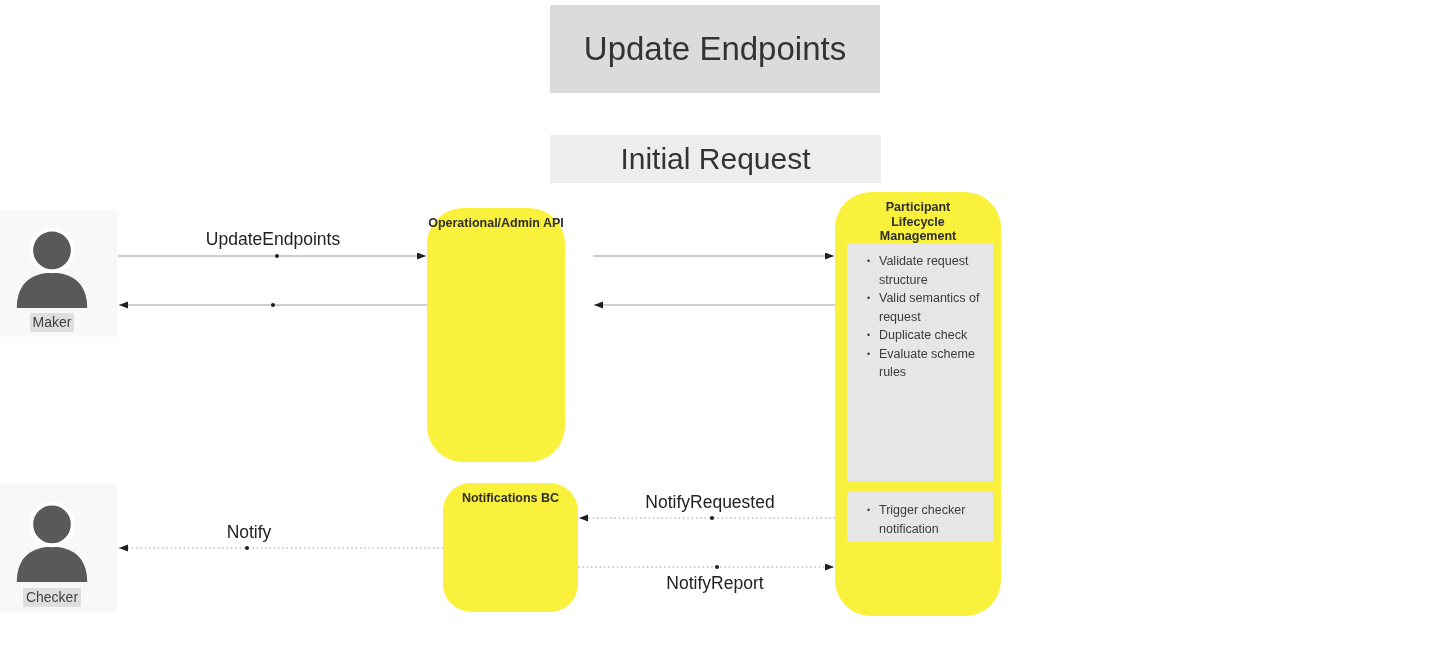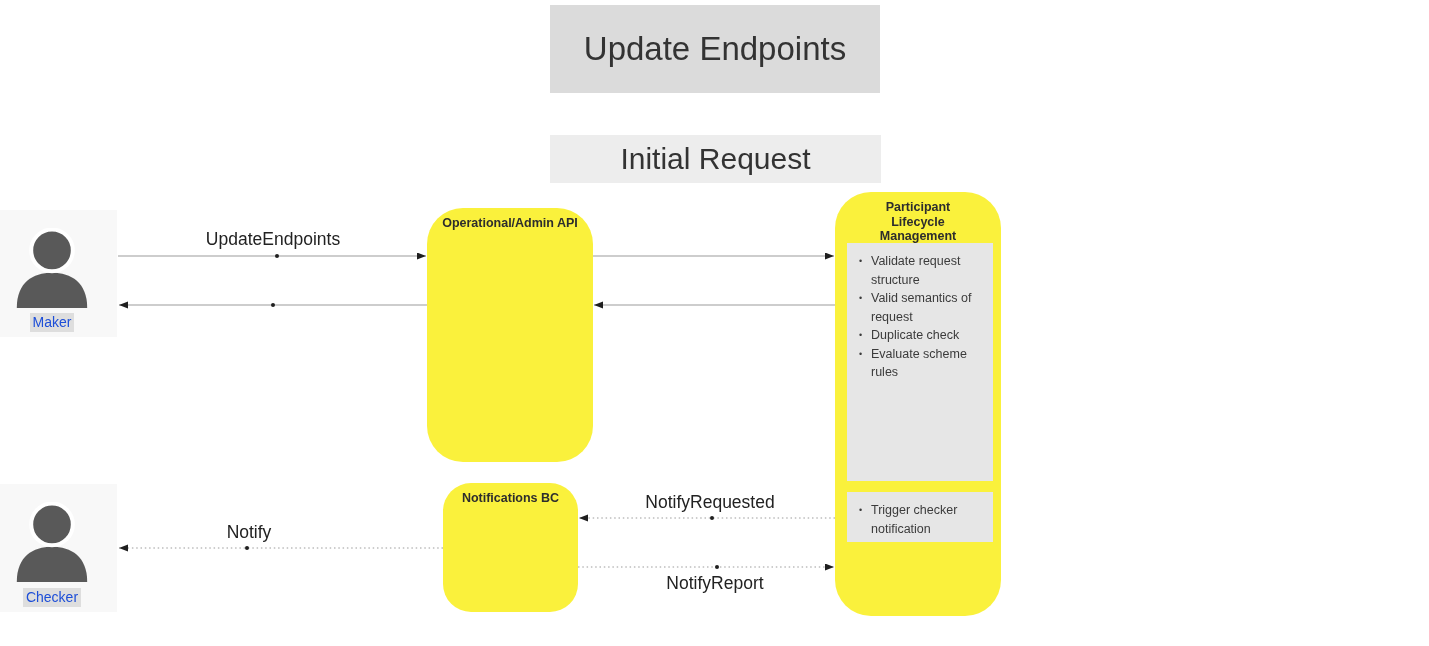--- a/index.html
+++ b/index.html
@@ -24,37 +24,37 @@
     color:var(--text);}
   .header-main{left:550px;top:5px;width:330px;height:88px;background:var(--header-bg);font-size:33px;}
   .header-phase{left:550px;top:135px;width:331px;height:48px;background:var(--subheader-bg);font-size:30px;}
 
   
   .actor{position:absolute;width:117px;background:var(--actor-bg);}
   .actor-maker{left:0;top:210px;height:127px;}
   .actor-checker{left:0;top:484px;height:128px;}
   .actor svg{position:absolute;left:8px;top:18px;width:88px;height:80px;}
   .actor-label-wrap{position:absolute;left:0;bottom:5px;width:104px;text-align:center;}
-  .actor-label{display:inline-block;background:var(--actor-label-bg);color:#1d4ed8;
+  .actor-label{display:inline-block;background:var(--actor-label-bg);color:#404040;
     font-size:14px;padding:0 3px;line-height:19px;}
 
   
   .component{position:absolute;background:var(--component-fill);border-radius:36px;}
   .component-title{padding-top:8px;text-align:center;font-weight:bold;font-size:12.5px;
     line-height:14.5px;color:#2d2d2d;}
-  .comp-api{left:427px;top:208px;width:166px;height:254px;}
+  .comp-api{left:427px;top:208px;width:138px;height:254px;}
   .comp-plm{left:835px;top:192px;width:166px;height:424px;}
   .comp-notif{left:443px;top:483px;width:135px;height:129px;border-radius:28px;}
   .comp-notif .component-title{}
 
   
   .note{position:absolute;background:var(--note-fill);color:#3b3b3b;font-size:12.5px;}
   .note-validate{left:12px;top:51px;width:146px;height:238px;}
   .note-trigger{left:12px;top:300px;width:146px;height:50px;}
-  .note ul{list-style:none;padding:9px 6px 0 24px;}
+  .note ul{list-style:none;padding:9px 6px 0 32px;}
   .note li{position:relative;line-height:18.5px;}
   .note li::before{content:"•";position:absolute;left:-12px;top:0;font-size:9px;line-height:18.5px;color:#3b3b3b;}
 
   
   .wires{position:absolute;left:0;top:0;width:1429px;height:646px;pointer-events:none;}
   .msg-label{position:absolute;transform:translate(-50%,-50%);white-space:nowrap;
     font-size:17.5px;color:var(--message-text);}
 </style>
 </head>
 <body>

